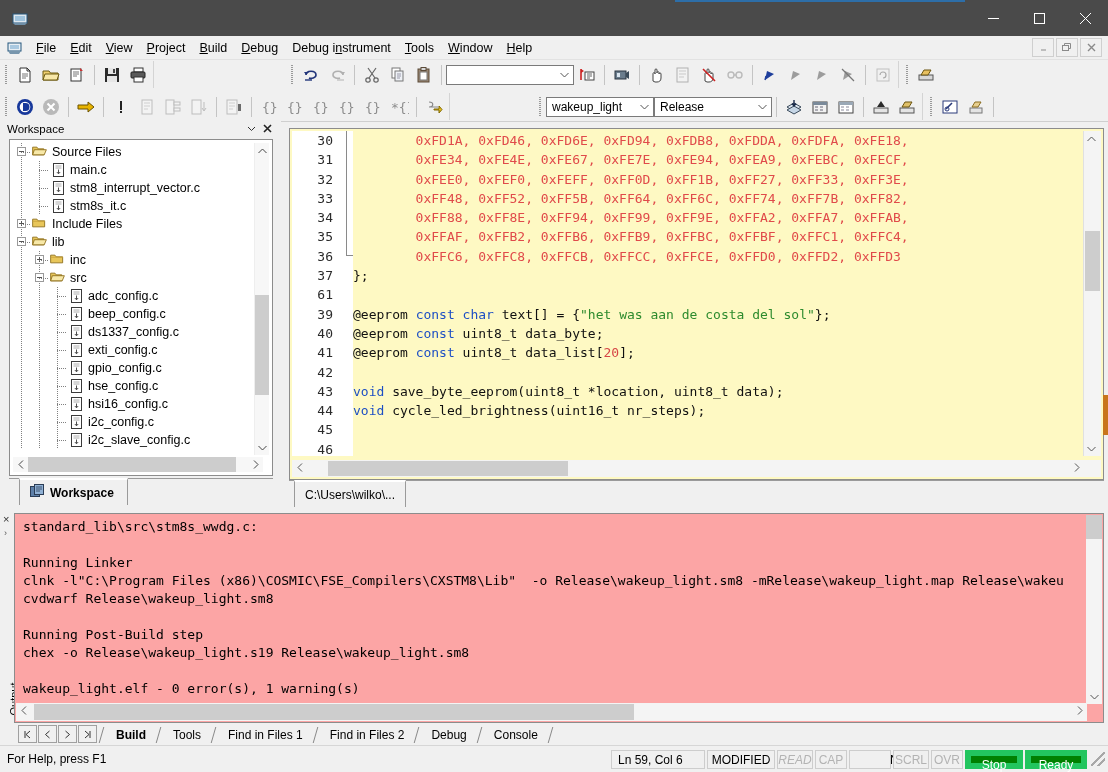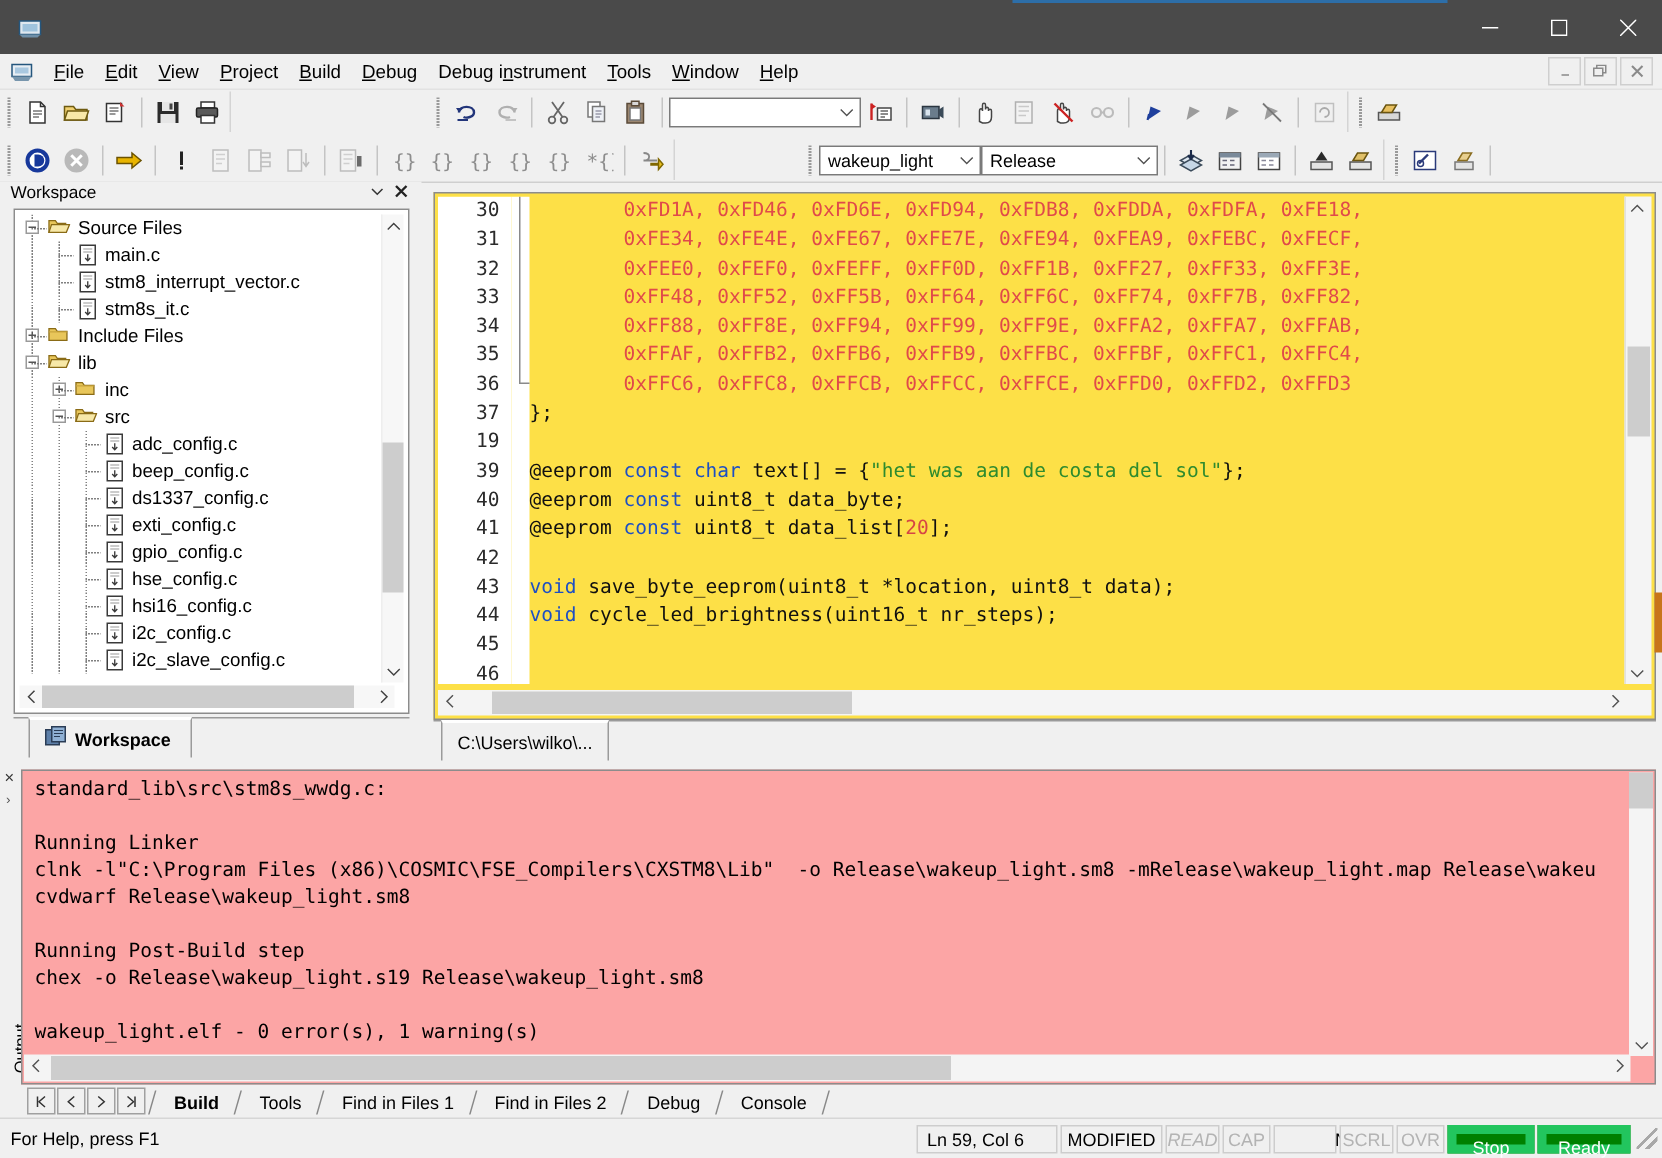--- a/index.html
+++ b/index.html
@@ -152,21 +152,21 @@
   .ws-tab{
     position:absolute;left:10px;top:-1px;height:25px;padding:0 13px 0 10px;
     background:#f0f0f0;border:1px solid #9a9a9a;border-bottom:none;border-top:2px solid #ffffff;
     display:flex;align-items:center;gap:5px;font-size:12px;font-weight:bold;
     border-radius:0;
   }
 
   
   .editor-frame{
     position:absolute;left:289px;top:128px;width:815px;height:352px;
-    border:1px solid #8c8c8c;background:#fde047;box-sizing:border-box;
+    border:1px solid #8c8c8c;background:#fef9c3;box-sizing:border-box;
   }
   .editor-inner{position:absolute;left:2px;top:2px;width:792px;height:325px;overflow:hidden;}
   .gutter{
     position:absolute;left:0;top:0;width:49px;height:325px;background:#fff;
   }
   .gline{
     height:19.3px;line-height:19.3px;text-align:right;padding-right:8px;
     font-family:"DejaVu Sans Mono","Liberation Mono",monospace;font-size:13px;color:#2b2b2b;
     box-sizing:border-box;
   }
@@ -994,21 +994,21 @@
     <div class="editor-inner">
       <div class="gutter" id="gutter">
           <div class="gline">30</div>
           <div class="gline">31</div>
           <div class="gline">32</div>
           <div class="gline">33</div>
           <div class="gline">34</div>
           <div class="gline">35</div>
           <div class="gline">36</div>
           <div class="gline">37</div>
-          <div class="gline">19</div>
+          <div class="gline">61</div>
           <div class="gline">39</div>
           <div class="gline">40</div>
           <div class="gline">41</div>
           <div class="gline">42</div>
           <div class="gline">43</div>
           <div class="gline">44</div>
           <div class="gline">45</div>
           <div class="gline">46</div>
         </div>
       <div class="foldbar">

